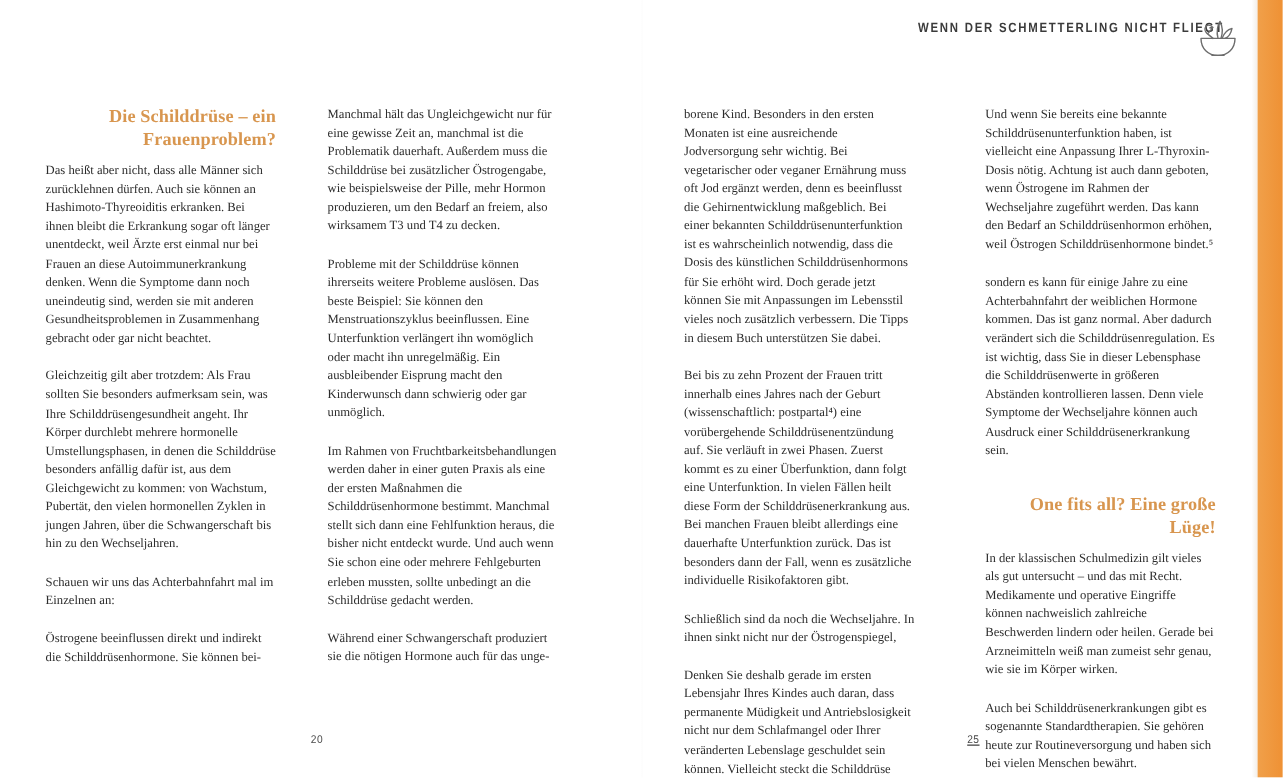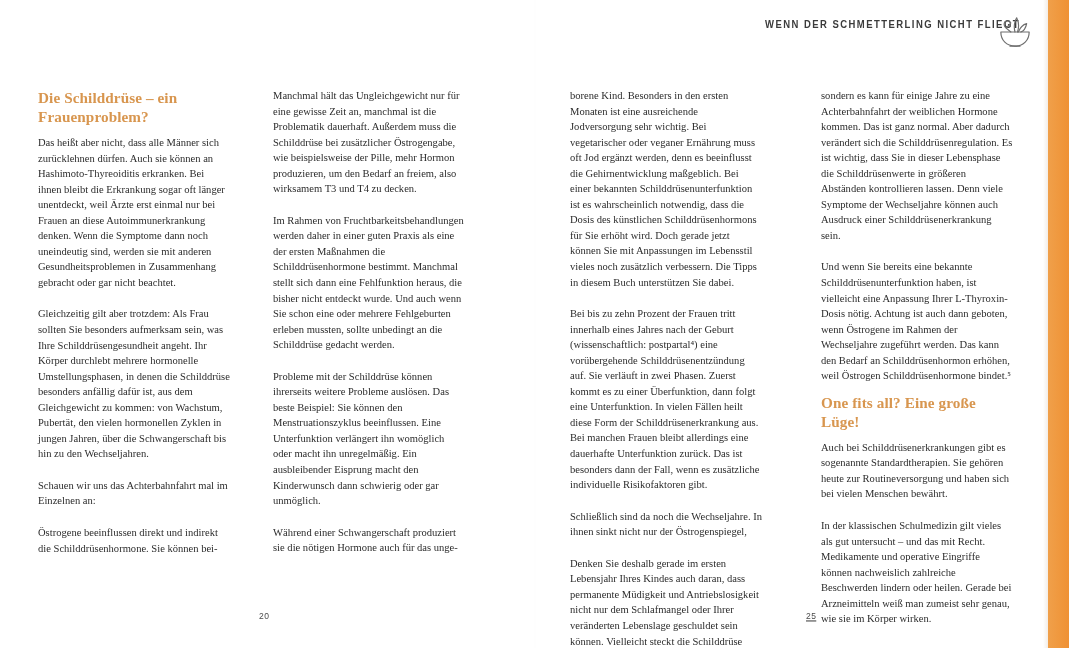--- a/index.html
+++ b/index.html
@@ -93,23 +93,24 @@
   #col-4 { left: 821px; }
 
   
   .section-title {
     color: #d8964f;
     font-size: 15.2px;
     line-height: 19px;
     font-weight: 700;
     margin: 0 0 9px 0;
     letter-spacing: 0.1px;
+    text-align: right;
   }
   .section-title.mid {
-    margin-top: 9px;
+    margin-top: 27px;
     margin-bottom: 9px;
   }
 
   
   .folio {
     position: absolute;
     top: 611px;
     font-family: "Liberation Sans", "DejaVu Sans", sans-serif;
     font-size: 8.5px;
     color: #4a4a4a;
@@ -156,38 +157,38 @@
   <div class="col" id="col-1">
     <h1 class="section-title">Die Schilddrüse – ein Frauenproblem?</h1>
     <p>Das heißt aber nicht, dass alle Männer sich zurücklehnen dürfen. Auch sie können an Hashimoto-Thyreoiditis erkranken. Bei ihnen bleibt die Erkrankung sogar oft länger unentdeckt, weil Ärzte erst einmal nur bei Frauen an diese Autoimmunerkrankung denken. Wenn die Symptome dann noch uneindeutig sind, werden sie mit anderen Gesundheitsproblemen in Zusammenhang gebracht oder gar nicht beachtet.</p>
     <p>Gleichzeitig gilt aber trotzdem: Als Frau sollten Sie besonders aufmerksam sein, was Ihre Schilddrüsengesundheit angeht. Ihr Körper durchlebt mehrere hormonelle Umstellungsphasen, in denen die Schilddrüse besonders anfällig dafür ist, aus dem Gleichgewicht zu kommen: von Wachstum, Pubertät, den vielen hormonellen Zyklen in jungen Jahren, über die Schwangerschaft bis hin zu den Wechseljahren.</p>
     <p>Schauen wir uns das Achterbahnfahrt mal im Einzelnen an:</p>
     <p>Östrogene beeinflussen direkt und indirekt die Schilddrüsenhormone. Sie können bei-</p>
   </div>
 
   <div class="col" id="col-2">
     <p>Manchmal hält das Ungleichgewicht nur für eine gewisse Zeit an, manchmal ist die Problematik dauerhaft. Außerdem muss die Schilddrüse bei zusätzlicher Östrogengabe, wie beispielsweise der Pille, mehr Hormon produzieren, um den Bedarf an freiem, also wirksamem T3 und T4 zu decken.</p>
+    <p>Probleme mit der Schilddrüse können ihrerseits weitere Probleme auslösen. Das beste Beispiel: Sie können den Menstruationszyklus beeinflussen. Eine Unterfunktion verlängert ihn womöglich oder macht ihn unregelmäßig. Ein ausbleibender Eisprung macht den Kinderwunsch dann schwierig oder gar unmöglich.</p>
     <p>Im Rahmen von Fruchtbarkeitsbehandlungen werden daher in einer guten Praxis als eine der ersten Maßnahmen die Schilddrüsenhormone bestimmt. Manchmal stellt sich dann eine Fehlfunktion heraus, die bisher nicht entdeckt wurde. Und auch wenn Sie schon eine oder mehrere Fehlgeburten erleben mussten, sollte unbedingt an die Schilddrüse gedacht werden.</p>
-    <p>Probleme mit der Schilddrüse können ihrerseits weitere Probleme auslösen. Das beste Beispiel: Sie können den Menstruationszyklus beeinflussen. Eine Unterfunktion verlängert ihn womöglich oder macht ihn unregelmäßig. Ein ausbleibender Eisprung macht den Kinderwunsch dann schwierig oder gar unmöglich.</p>
     <p>Während einer Schwangerschaft produziert sie die nötigen Hormone auch für das unge-</p>
   </div>
 
   <div class="col" id="col-3">
     <p>borene Kind. Besonders in den ersten Monaten ist eine ausreichende Jodversorgung sehr wichtig. Bei vegetarischer oder veganer Ernährung muss oft Jod ergänzt werden, denn es beeinflusst die Gehirnentwicklung maßgeblich. Bei einer bekannten Schilddrüsenunterfunktion ist es wahrscheinlich notwendig, dass die Dosis des künstlichen Schilddrüsenhormons für Sie erhöht wird. Doch gerade jetzt können Sie mit Anpassungen im Lebensstil vieles noch zusätzlich verbessern. Die Tipps in diesem Buch unterstützen Sie dabei.</p>
     <p>Bei bis zu zehn Prozent der Frauen tritt innerhalb eines Jahres nach der Geburt (wissenschaftlich: postpartal⁴) eine vorübergehende Schilddrüsenentzündung auf. Sie verläuft in zwei Phasen. Zuerst kommt es zu einer Überfunktion, dann folgt eine Unterfunktion. In vielen Fällen heilt diese Form der Schilddrüsenerkrankung aus. Bei manchen Frauen bleibt allerdings eine dauerhafte Unterfunktion zurück. Das ist besonders dann der Fall, wenn es zusätzliche individuelle Risikofaktoren gibt.</p>
     <p>Schließlich sind da noch die Wechseljahre. In ihnen sinkt nicht nur der Östrogenspiegel,</p>
     <p>Denken Sie deshalb gerade im ersten Lebensjahr Ihres Kindes auch daran, dass permanente Müdigkeit und Antriebslosigkeit nicht nur dem Schlafmangel oder Ihrer veränderten Lebenslage geschuldet sein können. Vielleicht steckt die Schilddrüse dahinter.</p>
   </div>
 
   <div class="col" id="col-4">
+    <p>Und wenn Sie bereits eine bekannte Schilddrüsenunterfunktion haben, ist vielleicht eine Anpassung Ihrer L-Thyroxin-Dosis nötig. Achtung ist auch dann geboten, wenn Östrogene im Rahmen der Wechseljahre zugeführt werden. Das kann den Bedarf an Schilddrüsenhormon erhöhen, weil Östrogen Schilddrüsenhormone bindet.⁵</p>
     <p>sondern es kann für einige Jahre zu eine Achterbahnfahrt der weiblichen Hormone kommen. Das ist ganz normal. Aber dadurch verändert sich die Schilddrüsenregulation. Es ist wichtig, dass Sie in dieser Lebensphase die Schilddrüsenwerte in größeren Abständen kontrollieren lassen. Denn viele Symptome der Wechseljahre können auch Ausdruck einer Schilddrüsenerkrankung sein.</p>
-    <p>Und wenn Sie bereits eine bekannte Schilddrüsenunterfunktion haben, ist vielleicht eine Anpassung Ihrer L-Thyroxin-Dosis nötig. Achtung ist auch dann geboten, wenn Östrogene im Rahmen der Wechseljahre zugeführt werden. Das kann den Bedarf an Schilddrüsenhormon erhöhen, weil Östrogen Schilddrüsenhormone bindet.⁵</p>
     <h2 class="section-title mid">One fits all? Eine große Lüge!</h2>
+    <p>In der klassischen Schulmedizin gilt vieles als gut untersucht – und das mit Recht. Medikamente und operative Eingriffe können nachweislich zahlreiche Beschwerden lindern oder heilen. Gerade bei Arzneimitteln weiß man zumeist sehr genau, wie sie im Körper wirken.</p>
     <p>Auch bei Schilddrüsenerkrankungen gibt es sogenannte Standardtherapien. Sie gehören heute zur Routineversorgung und haben sich bei vielen Menschen bewährt.</p>
-    <p>In der klassischen Schulmedizin gilt vieles als gut untersucht – und das mit Recht. Medikamente und operative Eingriffe können nachweislich zahlreiche Beschwerden lindern oder heilen. Gerade bei Arzneimitteln weiß man zumeist sehr genau, wie sie im Körper wirken.</p>
   </div>
 
   <div class="folio" id="folio-left">20</div>
   <div class="folio" id="folio-right">25</div>
 
   <div class="edge-band-shadow"></div>
   <div class="edge-band"></div>
 
 </div>
 

